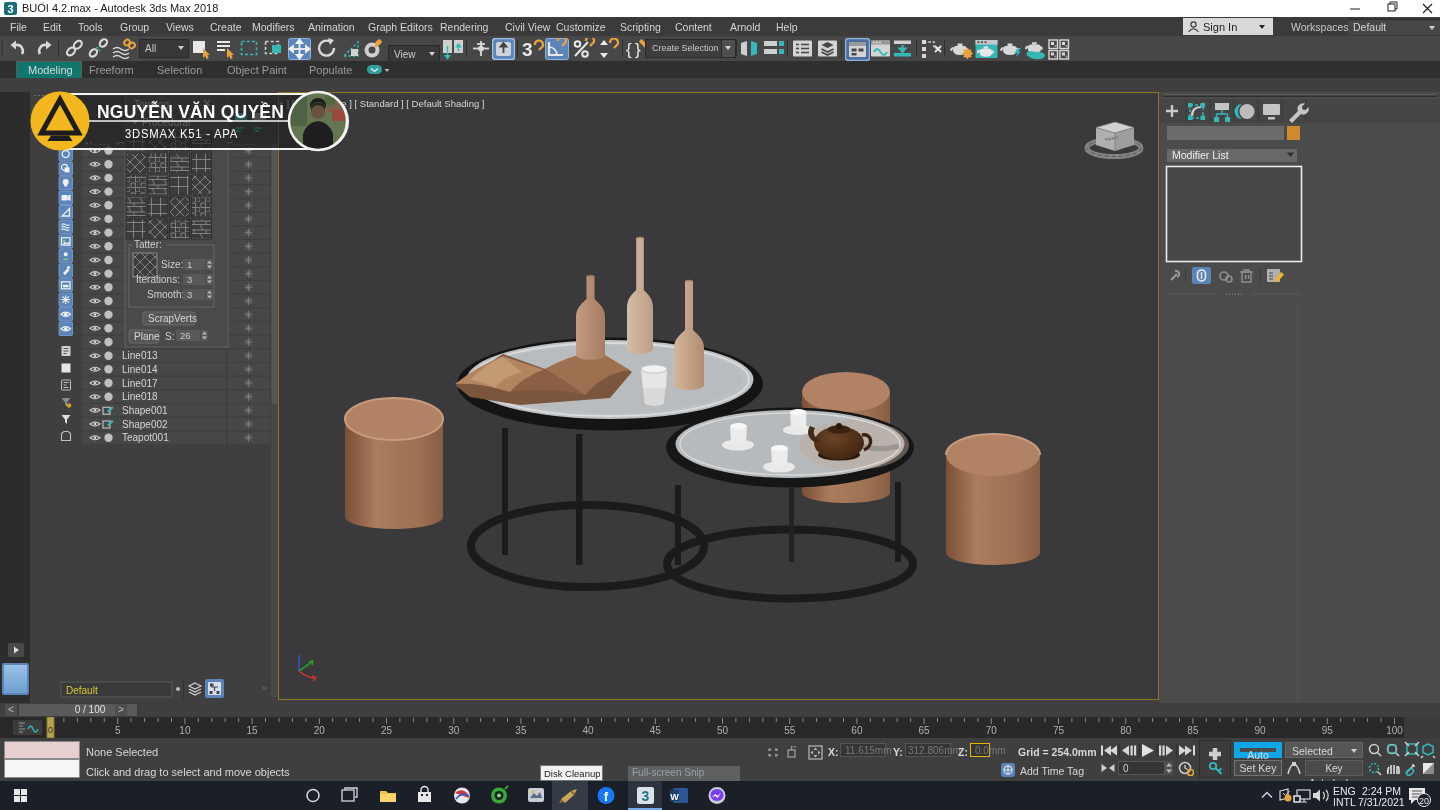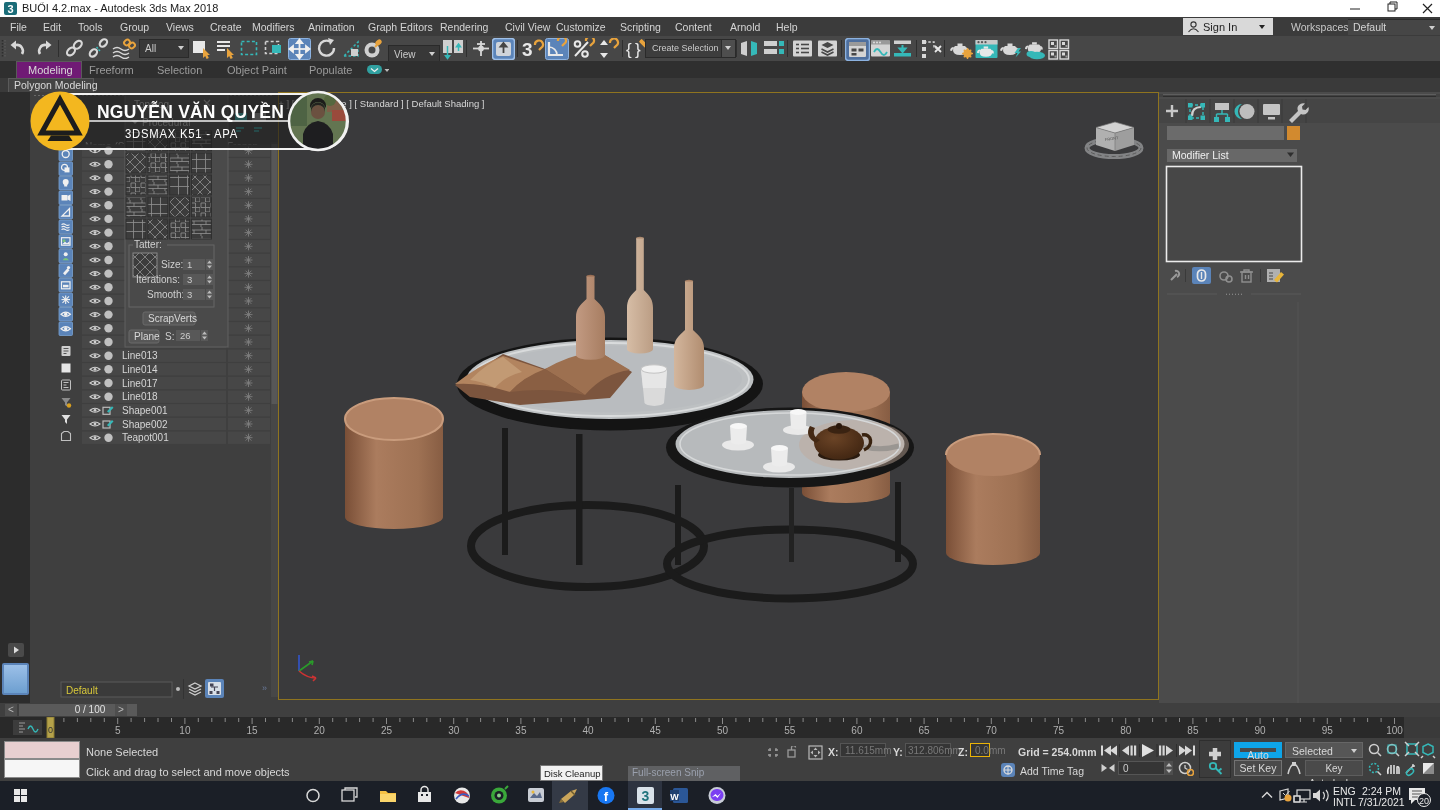--- a/index.html
+++ b/index.html
@@ -375,34 +375,30 @@
           <rect x="4" y="4" width="3" height="3"></rect>
           <rect x="15" y="4" width="3" height="3"></rect>
           <rect x="4" y="14.5" width="3" height="3"></rect>
           <rect x="15" y="14.5" width="3" height="3"></rect>
           <path d="M7.5 7 h2 v2 h-2 z M18.5 7 h2 v2 h-2 z M7.5 17.5 h2 v2 h-2 z M18.5 17.5 h2 v2 h-2 z" fill="#9a9a9a"></path>
         </g>
       </svg>
   </div>
 
   <div class="abs" id="ribbon">
-    <div class="abs" style="left:16px;top:0;width:66px;height:17px;background:#701a75;border:1px solid #5a5a5a;border-bottom:none;box-sizing:border-box;color:#d8d8d8;padding-top:2px;padding-left:11px">Modeling</div>
+    <div class="abs" style="left:16px;top:0;width:66px;height:17px;background:#0f766e;border:1px solid #5a5a5a;border-bottom:none;box-sizing:border-box;color:#d8d8d8;padding-top:2px;padding-left:11px">Modeling</div>
     <span class="abs" style="left:89px;top:3px">Freeform</span>
     <span class="abs" style="left:157px;top:3px">Selection</span>
     <span class="abs" style="left:227px;top:3px">Object Paint</span>
     <span class="abs" style="left:309px;top:3px">Populate</span>
     <svg class="abs" style="left:367px;top:4px" width="22" height="10">
         <rect x="0" y="0" width="15" height="9" rx="4.5" fill="#30a0a0"></rect>
         <path d="M4 3.5 L7.5 6.5 L11 3.5" fill="none" stroke="#eee" stroke-width="1.3"></path>
         <path d="M17.5 4 l2.5 3 l2.5 -3" fill="#bbb"></path>
       </svg>
-  </div>
-  <div class="abs" id="polybar">
-    <div class="abs" style="left:8px;top:0;width:86px;height:14px;background:#444444;border:1px solid #5a5a5a;border-bottom:none;box-sizing:border-box;"></div>
-    <span class="abs" style="left:14px;top:1px;font-size:10.5px;color:#d8d8d8">Polygon Modeling</span>
   </div>
 
   <div class="abs" id="leftstrip">
     <div class="abs" style="left:8px;top:551px;width:16px;height:14px;background:#4a4a4a;border-radius:2px;">
       <svg width="16" height="14">
           <path d="M6 3.5 L11 7 L6 10.5 Z" fill="#ddd"></path>
         </svg>
     </div>
     <div class="abs" style="left:2px;top:571px;width:27px;height:32px;background:linear-gradient(#9cc0e8,#6d9fd0);border:2px solid #5b84b9;border-radius:2px;box-sizing:border-box;"></div>
   </div>

